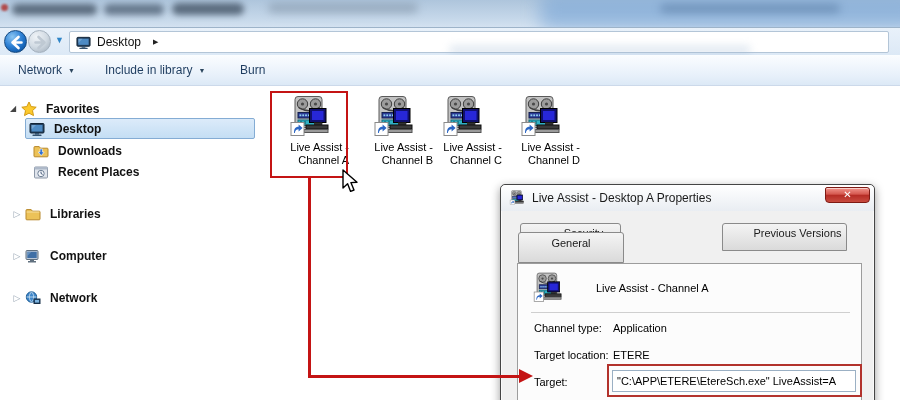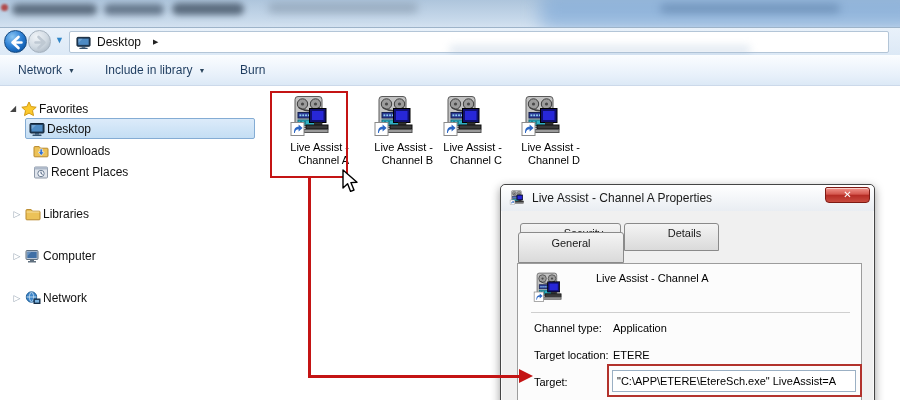--- a/index.html
+++ b/index.html
@@ -46,21 +46,21 @@
   .tb-organize { left:18px; }
   .tb-include  { left:105px; }
   .tb-burn     { left:240px; }
   .tb-newfolder{ left:294px; }
   
   .tree-row { position:absolute; height:21px; display:flex; align-items:center; font-size:12px; color:#111; }
   .expander { width:10px; text-align:center; color:#444; }
   .exp-open { font-size:8px; }
   .exp-closed { font-size:9px; color:#9aa7b4; }
   .tree-ico { margin-left:3px; }
-  .tree-label { margin-left:2px; white-space:nowrap; }
+  .tree-label { margin-left:9px; white-space:nowrap;font-weight:bold; }
   .row-favorites { left:8px;  top:98px;  }
   .row-desktop   { left:25px; top:118px; width:230px; border:1px solid #84acd4; border-radius:2px;
     background:linear-gradient(180deg,#dcebfa,#c4def4); }
   .row-downloads { left:30px; top:140px; }
   .row-recent    { left:30px; top:161px; }
   .row-libraries { left:12px; top:203px; }
   .row-computer  { left:12px; top:245px; }
   .row-network   { left:12px; top:287px; }
   
   .tile { position:absolute; top:92px; width:78px; text-align:center; }
@@ -95,21 +95,21 @@
   .tab.front { top:47px; height:31px; line-height:20px; z-index:2; }
   .tab-security { left:19px; width:101px; }
   .tab-details  { left:123px; width:95px; }
   .tab-previous { left:221px; width:125px; }
   .tab-general  { left:17px; width:106px; }
   .tab-shortcut { left:123px; width:116px; top:53px !important; height:26px !important;
     line-height:24px !important; background:#fcfcfc; z-index:3; }
   .tab-compat   { left:240px; width:106px; }
   .dlg-panel { position:absolute; left:16px; top:78px; width:345px; height:160px;
     background:#fcfcfc; border:1px solid #9c9c9c; z-index:1; font-size:11px; color:#000; }
-  .panel-caption { position:absolute; left:78px; top:8px;text-align:right; }
+  .panel-caption { position:absolute; left:78px; top:18px;text-align:right; }
   .panel-appicon { position:absolute; left:14px; top:8px; }
   .panel-sep { position:absolute; left:13px; top:48px; width:319px; border-top:1px solid #cfcfcf; }
   .fld-label { position:absolute; left:16px; }
   .fld-value { position:absolute; left:95px; }
   .row-type  { top:58px; }
   .row-loc   { top:85px; }
   .row-tgt   { top:112px; }
   .tgt-input { position:absolute; left:94px; top:106px; width:244px; height:22px;
     border:1px solid #9bb0c4; background:#fff; font-family:"Liberation Sans","DejaVu Sans",sans-serif;
     font-size:11px; color:#000; padding:2px 4px; }
@@ -301,28 +301,28 @@
       </svg>
     <div class="tile-label">Live Assist -</div>
     <div class="tile-label">Channel D</div>
   </div>
 
   <div class="dialog">
     <div class="dlg-title">
       <svg width="16" height="16">
           <use href="#sym-liveassist"></use>
         </svg>
-      <span class="dlg-title-text">Live Assist - Channel A Properties</span>
+      <span class="dlg-title-text">Live Assist - Desktop A Properties</span>
     </div>
     <div class="dlg-close">
       <span>✕</span>
     </div>
 
     <div class="tab back tab-security">Security</div>
-    <div class="tab back tab-details">Details</div>
+    <div class="tab back tab-previous">Previous Versions</div>
     <div class="tab front tab-general">General</div>
 
     <div class="dlg-panel">
       <svg class="panel-appicon" width="32" height="32">
           <use href="#sym-liveassist"></use>
         </svg>
       <span class="panel-caption">Live Assist - Channel A</span>
       <div class="panel-sep"></div>
 
       <span class="fld-label row-type">Channel type:</span>

